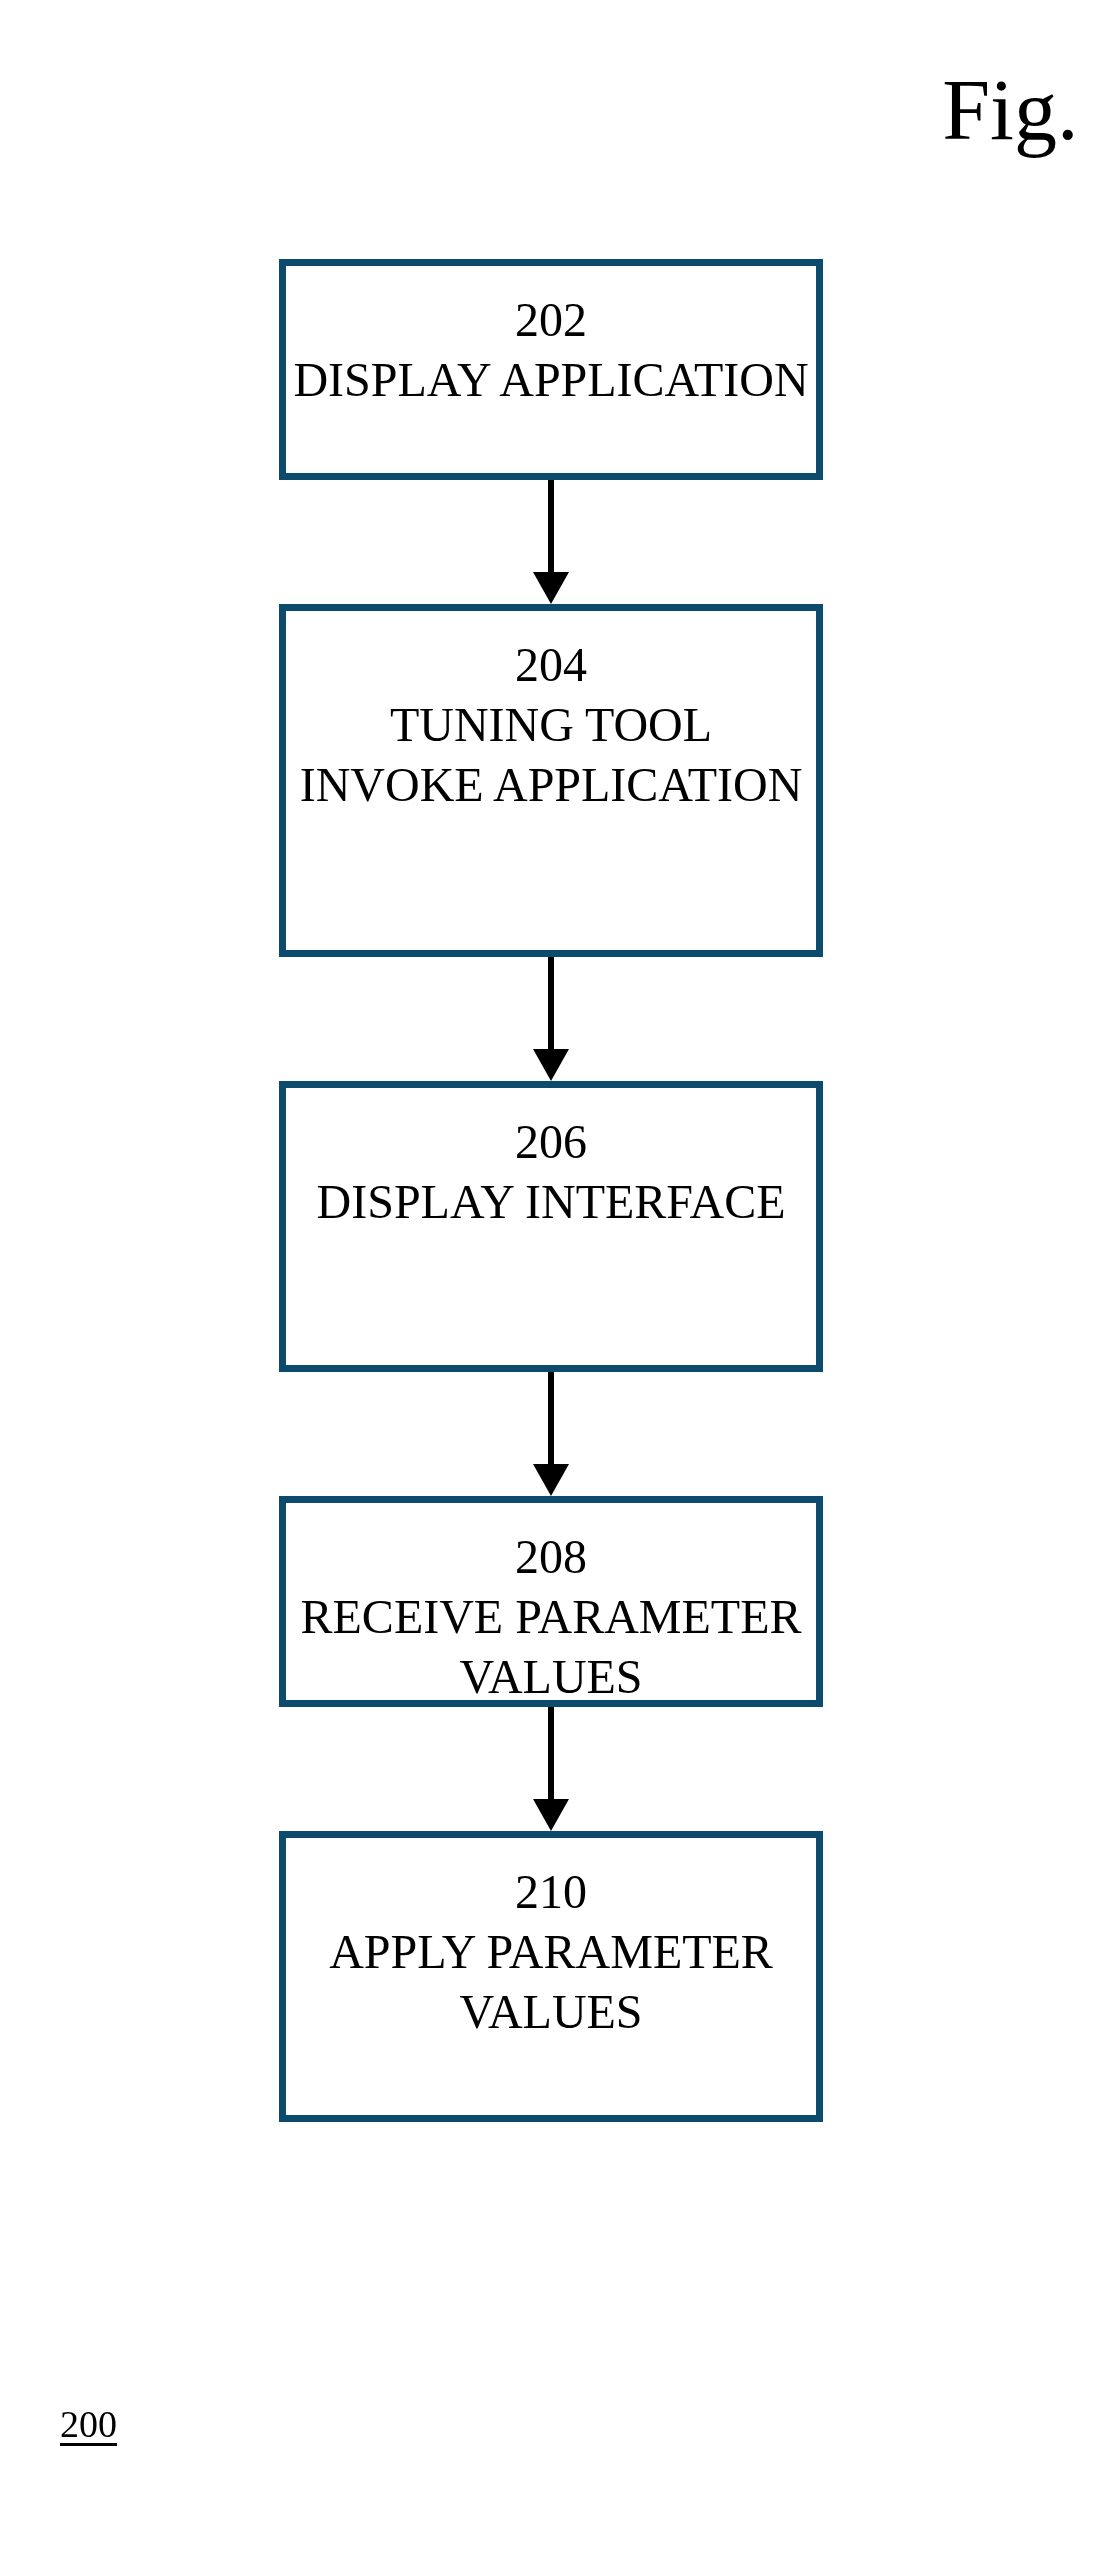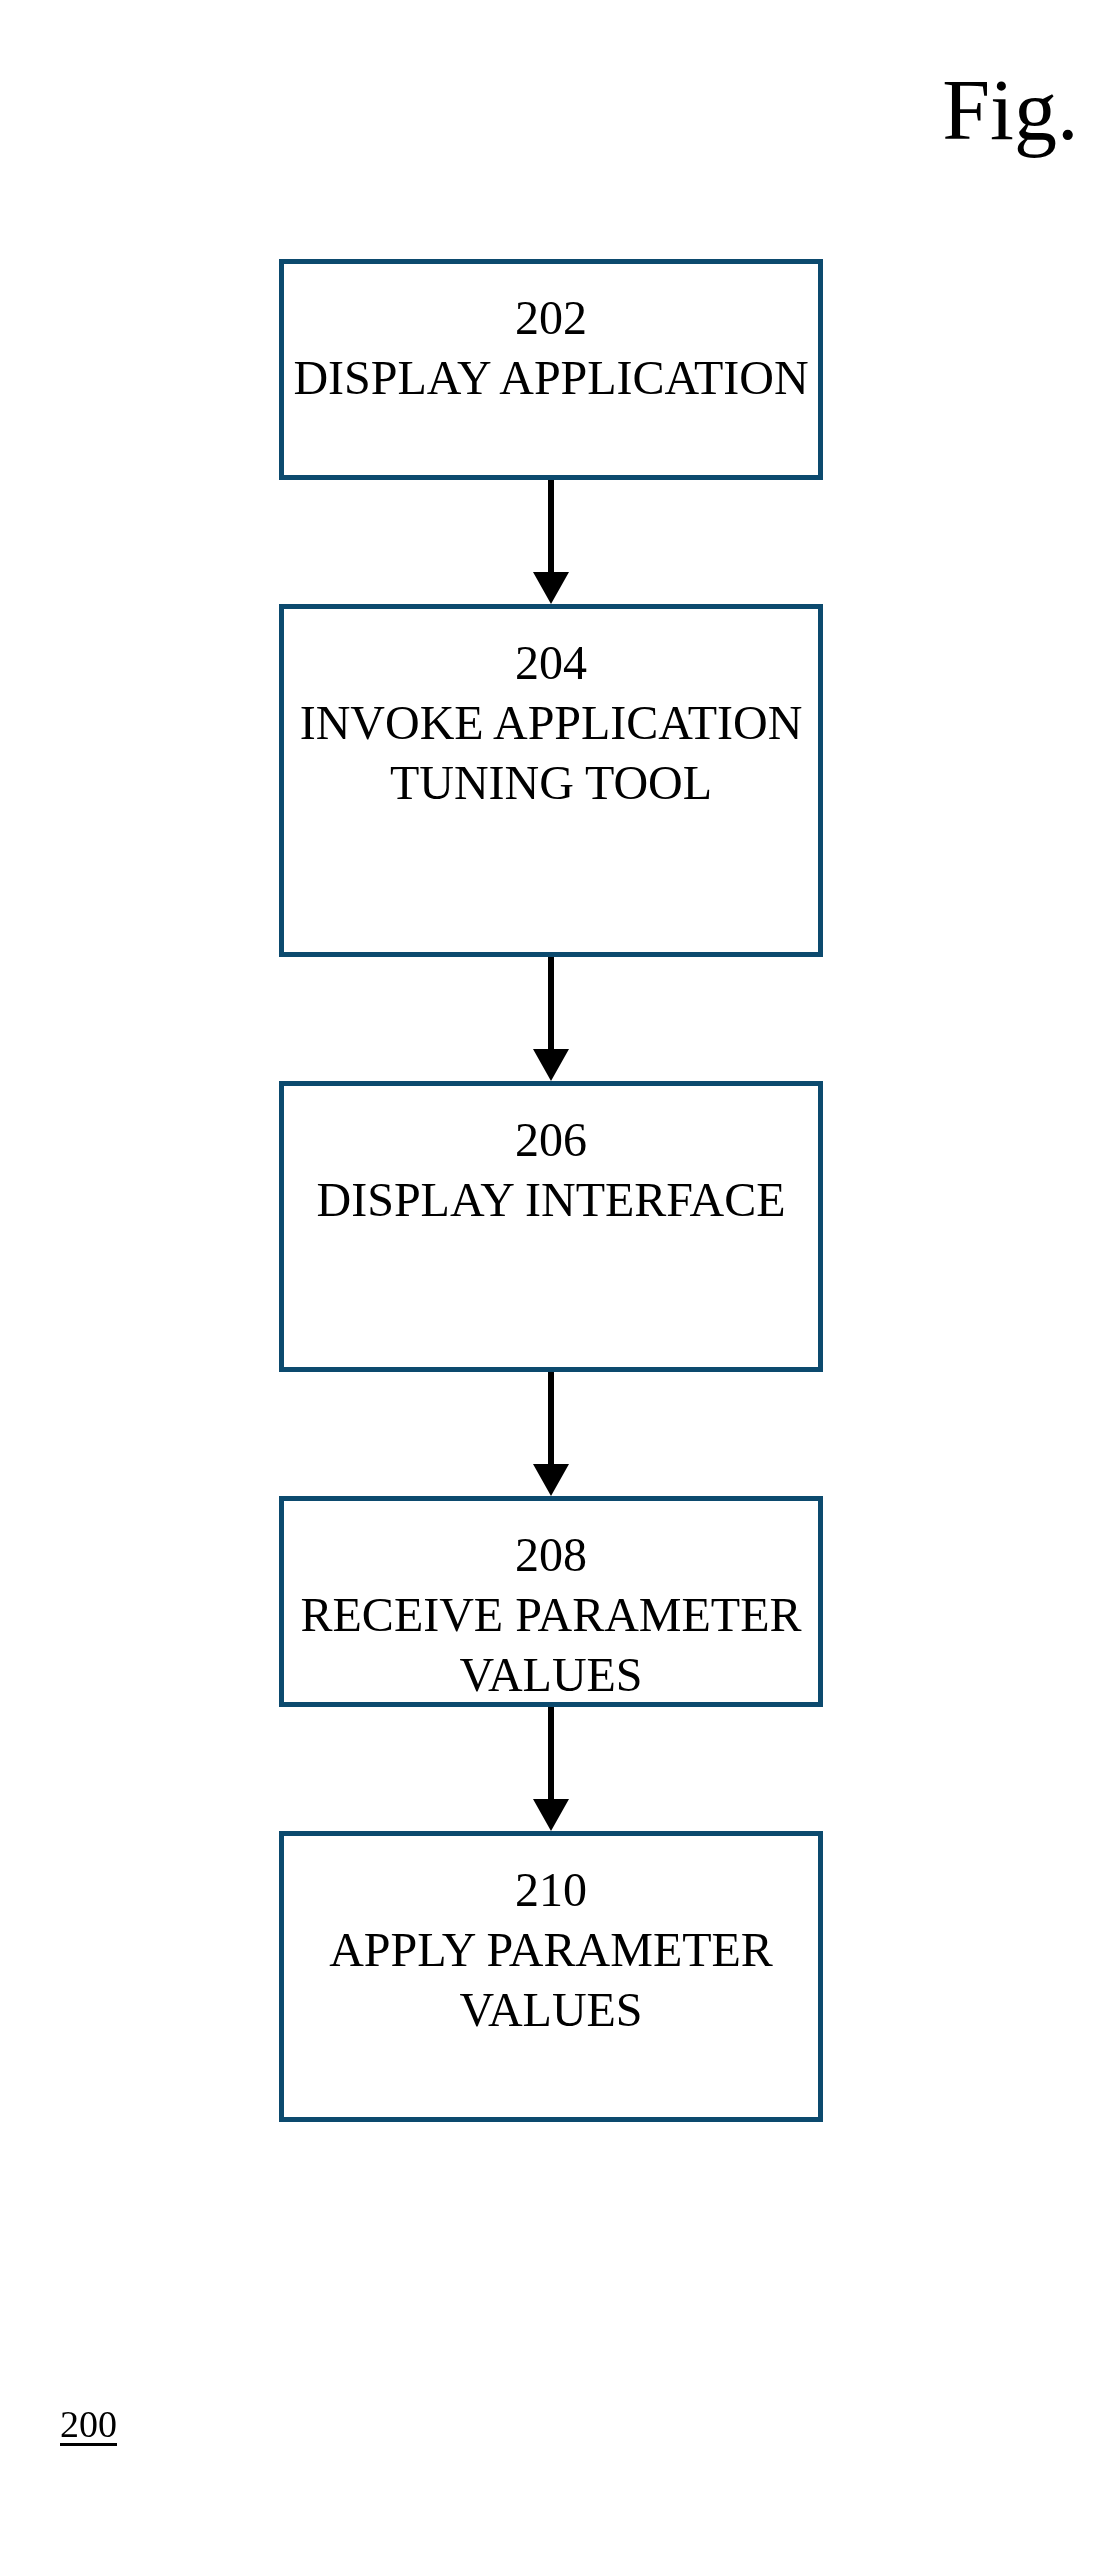--- a/index.html
+++ b/index.html
@@ -28,21 +28,21 @@
     position: absolute;
     top: 259px;
     left: 279px;
     width: 544px;
     display: flex;
     flex-direction: column;
     align-items: center;
   }
   .box {
     width: 544px;
-    border: 5px solid #0c4a6e;
+    border: 7px solid #0c4a6e;
     box-sizing: border-box;
     text-align: center;
     display: flex;
     flex-direction: column;
     justify-content: flex-start;
     padding-top: 24px;
     font-size: 48px;
     line-height: 1.25;
   }
   .box .num { display: block; }
@@ -91,22 +91,22 @@
       <span class="lbl"></span>
     </div>
 
     <div class="arrow" style="height:124px">
       <div class="shaft" style="height:92px"></div>
       <div class="head" style="top:92px"></div>
     </div>
 
     <div class="box" style="height:353px">
       <span class="num">204</span>
+      <span class="lbl">TUNING TOOL</span>
       <span class="lbl">INVOKE APPLICATION</span>
-      <span class="lbl">TUNING TOOL</span>
     </div>
 
     <div class="arrow" style="height:124px">
       <div class="shaft" style="height:92px"></div>
       <div class="head" style="top:92px"></div>
     </div>
 
     <div class="box" style="height:291px">
       <span class="num">206</span>
       <span class="lbl">DISPLAY INTERFACE</span>

